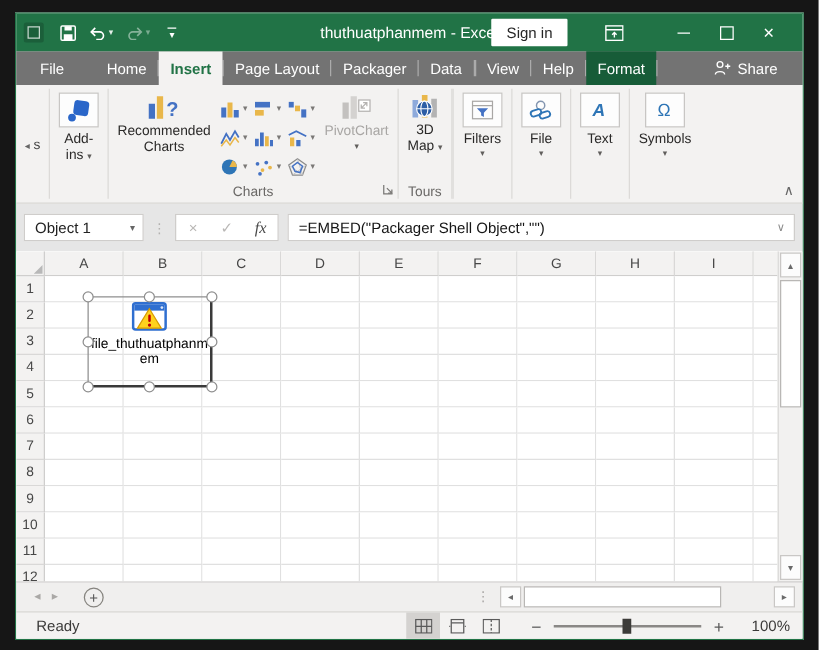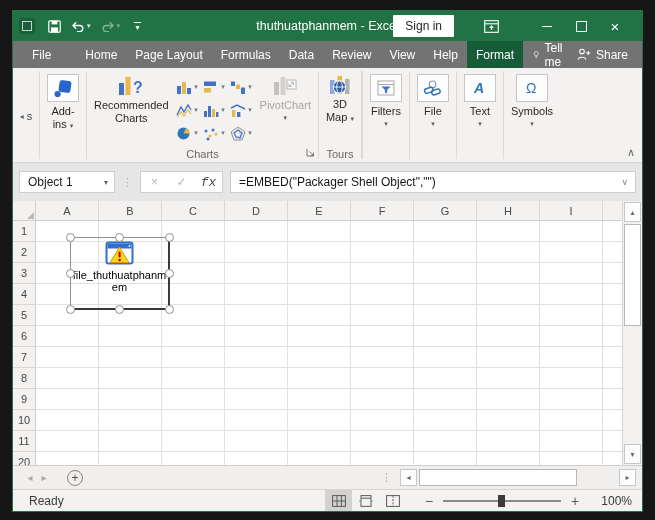--- a/index.html
+++ b/index.html
@@ -61,21 +61,21 @@
   .collapse-rb{position:absolute;right:7px;bottom:3px;background:none;border:none;color:#666;font-size:11px;padding:0;}
 
   
   .fbar{height:38px;background:#e6e6e6;display:flex;align-items:center;padding:0 6px;gap:7px;flex:0 0 auto;box-sizing:border-box;}
   .namebox{width:96px;height:22px;background:#fff;border:1px solid #cfcdcb;display:flex;align-items:center;padding-left:8px;font-size:12px;color:#222;box-sizing:border-box;}
   .nbdd{margin-left:auto;padding-right:6px;font-size:8px;color:#666;}
   .vdots{color:#b3b1af;font-size:11px;}
   .fbtns{height:22px;background:#fff;border:1px solid #cfcdcb;display:flex;align-items:center;box-sizing:border-box;}
   .fbtns button{width:27px;background:none;border:none;text-align:center;padding:0;}
   .fcancel,.fenter{color:#b9b7b5;font-size:12px;}
-  .ffx{font-family:Liberation Mono, monospace;font-style:italic;font-size:13px;color:#4a4a4a;}
+  .ffx{font-family:Liberation Serif, serif;font-style:italic;font-size:13px;color:#4a4a4a;}
   .finput{flex:1;height:22px;background:#fff;border:1px solid #cfcdcb;display:flex;align-items:center;padding-left:8px;font-size:12px;color:#161616;box-sizing:border-box;}
   .fexp{margin-left:auto;padding:0 7px;font-size:9px;color:#8a8a8a;}
 
   
   .sheet{flex:1;display:flex;overflow:hidden;background:#fff;}
   .gridwrap{flex:1;position:relative;overflow:hidden;}
   .colrow{display:flex;height:20px;}
   .corner{width:23px;flex:0 0 auto;background:#f3f2f1;border-right:1px solid #cfcecd;border-bottom:1px solid #cfcecd;position:relative;box-sizing:border-box;}
   .corner i{position:absolute;right:1px;bottom:1px;width:0;height:0;border-left:7px solid transparent;border-bottom:7px solid #b8b8b8;}
   .col-h{width:63px;flex:0 0 auto;background:#f3f2f1;border-right:1px solid #d9d8d7;border-bottom:1px solid #cfcecd;
@@ -187,43 +187,35 @@
       <button class="tbicon cls">
             <span class="closex">×</span>
           </button>
     </div>
   </div>
 
   <div class="tabrow">
     <span class="tab file">File</span>
     <span class="tab">Home</span>
     <span class="tabsep"></span>
+    <span class="tab active">Insert</span>
     <span class="tabsep"></span>
     <span class="tab">Page Layout</span>
     <span class="tabsep"></span>
-    <span class="tab">Formulas</span>
+    <span class="tab">Packager</span>
     <span class="tabsep"></span>
     <span class="tab">Data</span>
     <span class="tabsep"></span>
-    <span class="tab">Review</span>
     <span class="tabsep"></span>
     <span class="tab">View</span>
     <span class="tabsep"></span>
     <span class="tab">Help</span>
     <span class="tabsep"></span>
     <span class="tab contextual">Format</span>
     <span class="tabsep"></span>
-    <span class="tellme">
-      <svg width="11" height="14" viewBox="0 0 11 14">
-            <circle cx="5.5" cy="4.6" r="3.4" fill="none" stroke="#fff" stroke-width="1.1"></circle>
-            <line x1="3.8" y1="9.6" x2="7.2" y2="9.6" stroke="#fff" stroke-width="1.1"></line>
-            <line x1="4.3" y1="11.8" x2="6.7" y2="11.8" stroke="#fff" stroke-width="1.1"></line>
-          </svg>
-      <span>Tell me</span>
-    </span>
     <span class="share">
       <svg width="14" height="13" viewBox="0 0 14 13">
             <circle cx="5" cy="3.6" r="2.3" fill="none" stroke="#fff" stroke-width="1.1"></circle>
             <path d="M1.3 11.5 c0-3 7.4-3 7.4 0" fill="none" stroke="#fff" stroke-width="1.1"></path>
             <line x1="11.2" y1="3" x2="11.2" y2="7" stroke="#fff" stroke-width="1.1"></line>
             <line x1="9.2" y1="5" x2="13.2" y2="5" stroke="#fff" stroke-width="1.1"></line>
           </svg>
       <span>Share</span>
     </span>
   </div>
@@ -631,21 +623,21 @@
               <div class="cell"></div>
               <div class="cell"></div>
               <div class="cell"></div>
               <div class="cell"></div>
               <div class="cell"></div>
               <div class="cell"></div>
               <div class="cell"></div>
               <div class="cell fill"></div>
             </div>
             <div class="grow">
-              <div class="row-h">20</div>
+              <div class="row-h">12</div>
               <div class="cell"></div>
               <div class="cell"></div>
               <div class="cell"></div>
               <div class="cell"></div>
               <div class="cell"></div>
               <div class="cell"></div>
               <div class="cell"></div>
               <div class="cell"></div>
               <div class="cell"></div>
               <div class="cell fill"></div>

